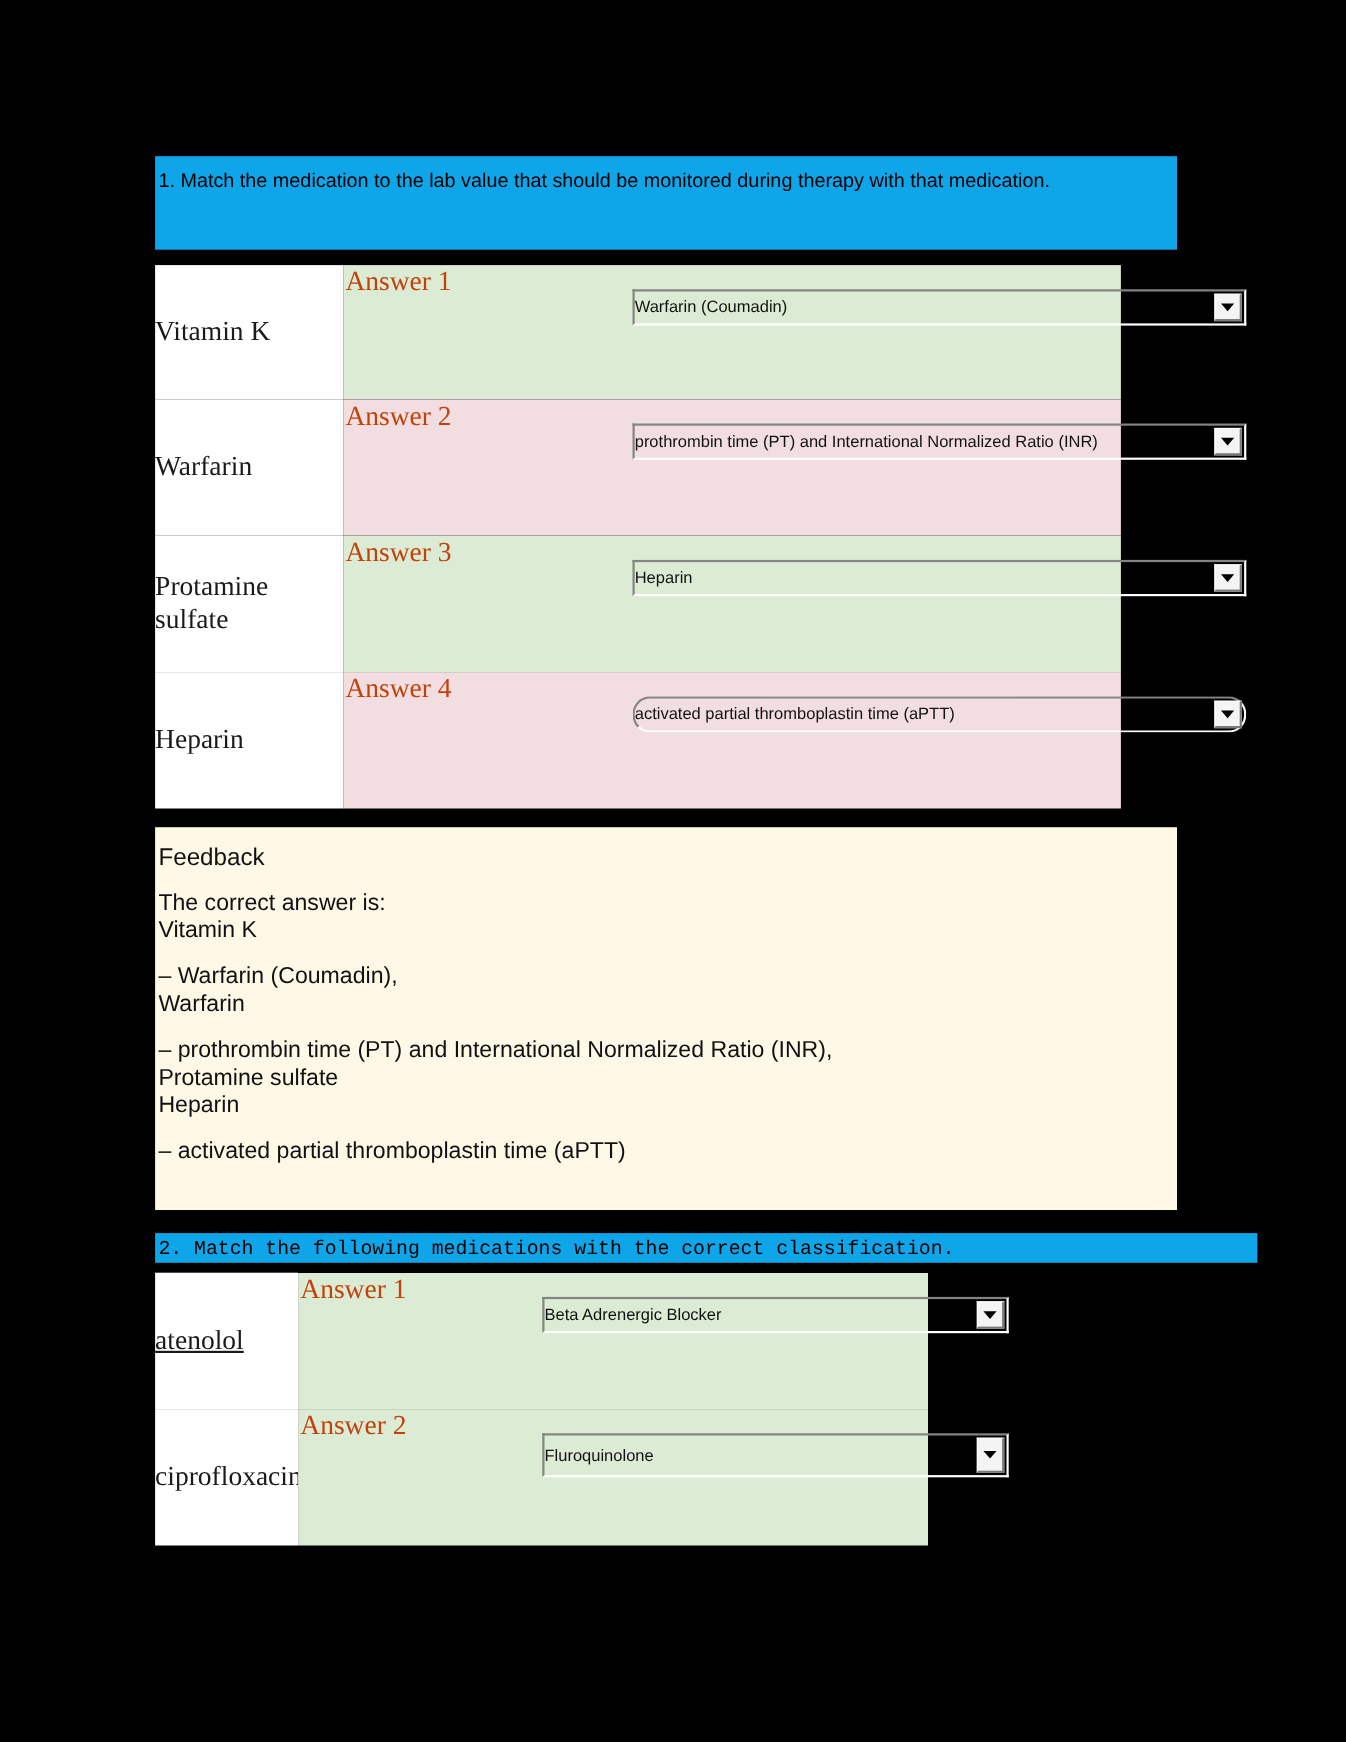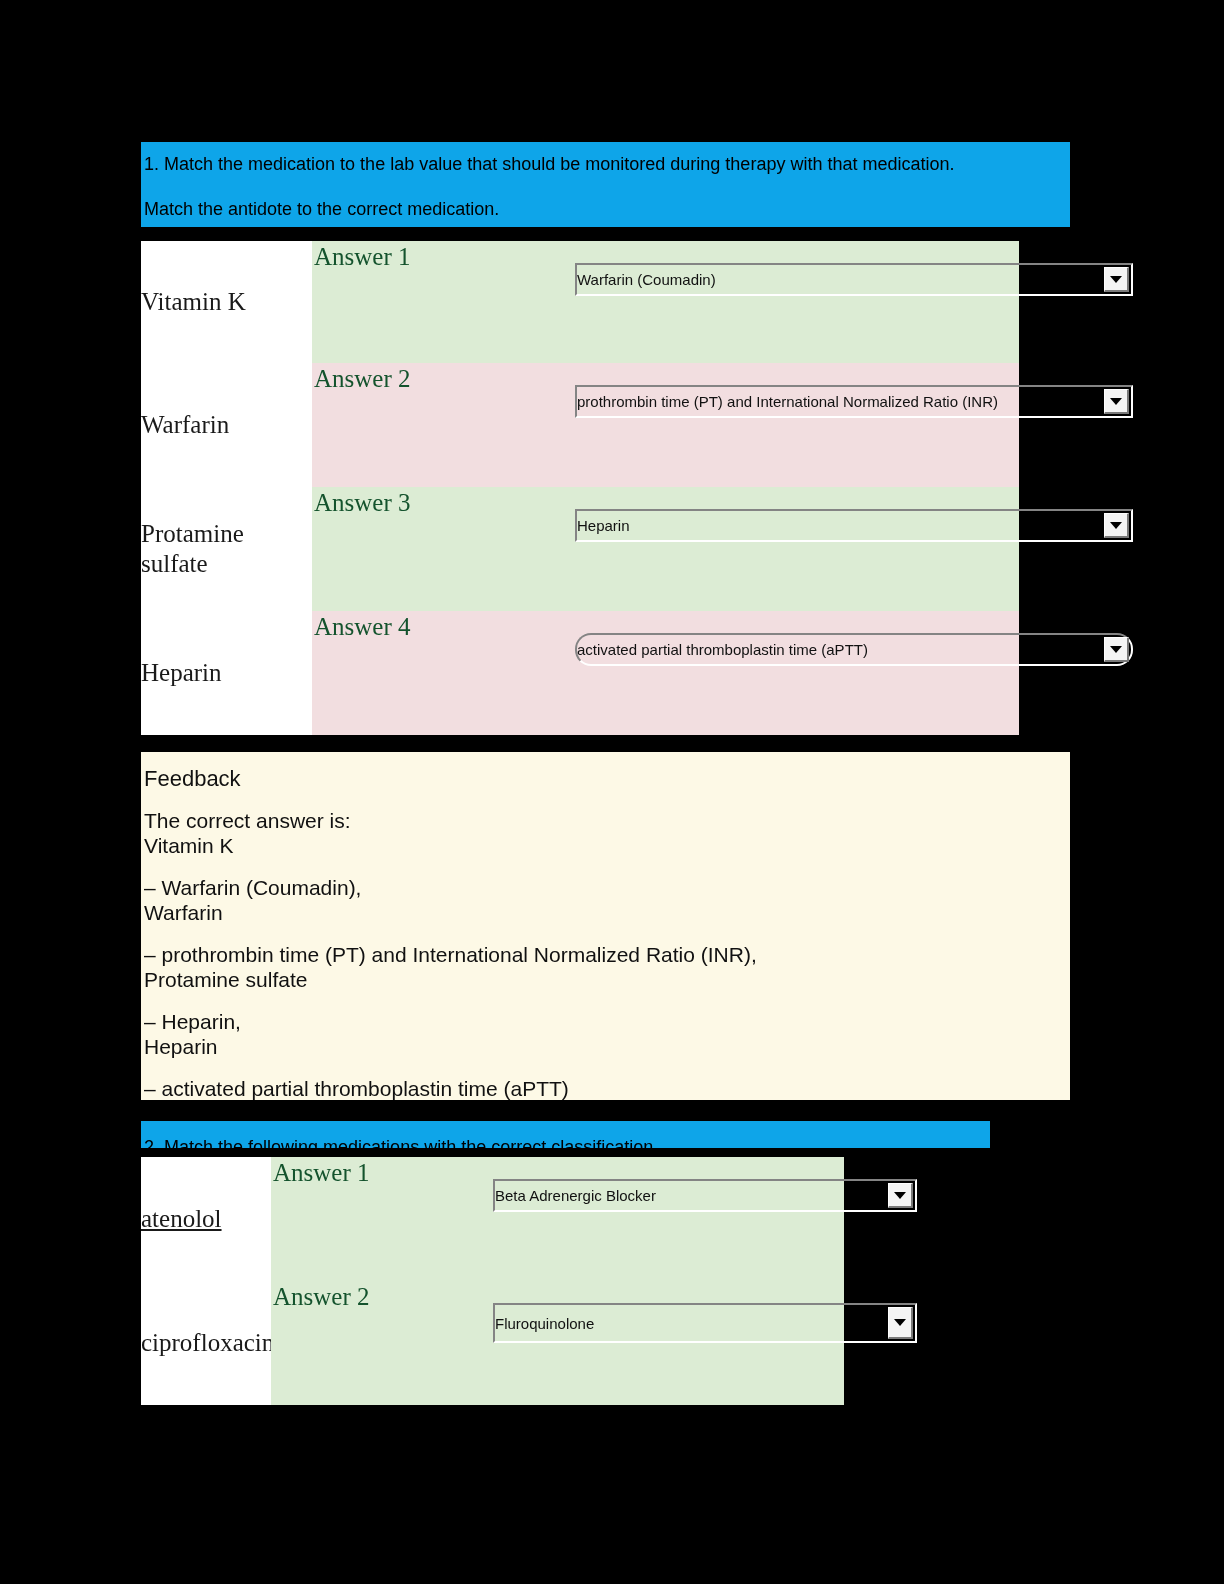--- a/index.html
+++ b/index.html
@@ -60,21 +60,21 @@
   .ans-cell.correct   { background: #dcecd4; }
   .ans-cell.incorrect { background: #f2dee0; }
 
   .ans-label {
     position: absolute;
     left: 2px;
     top: 2px;
     font-family: "Liberation Serif", serif;
     font-size: 25px;
     line-height: 28px;
-    color: #14532d;
+    color: #c2410c;
     white-space: nowrap;
   }
 
   
   .sel {
     position: absolute;
     box-sizing: border-box;
     border-top: 2px solid #848484;
     border-left: 2px solid #848484;
     border-right: 2px solid #ffffff;
@@ -127,21 +127,20 @@
     margin: 2px 0 14px 0;
   }
   .fb-line { margin: 0; }
   .fb-gap  { margin-top: 17px; }
 </style>
 </head>
 <body>
 
 <div class="block qstem" style="left:141px; top:142px; width:929px; height:85px;">
   <p>1. Match the medication to the lab value that should be monitored during therapy with that medication.</p>
-  <p class="spaced">Match the antidote to the correct medication.</p>
 </div>
 
 <table class="mtable" style="left:141px; top:241px; width:878px;">
   <tbody>
     <tr>
       <td class="stem-cell" style="width:171px; height:122px;">Vitamin K</td>
       <td class="ans-cell correct" style="width:707px; height:122px;">
         <span class="ans-label">Answer 1</span>
         <div class="sel" style="left:263px; top:22px; width:558px; height:33px;">
           <span class="sel-text">Warfarin (Coumadin)</span>
@@ -191,26 +190,25 @@
 </table>
 
 <div class="block feedback" style="left:141px; top:752px; width:929px; height:348px;">
   <div class="fb-title">Feedback</div>
   <p class="fb-line">The correct answer is:</p>
   <p class="fb-line">Vitamin K</p>
   <p class="fb-line fb-gap"> – Warfarin (Coumadin),</p>
   <p class="fb-line">Warfarin</p>
   <p class="fb-line fb-gap"> – prothrombin time (PT) and International Normalized Ratio (INR),</p>
   <p class="fb-line">Protamine sulfate</p>
-  <p class="fb-line fb-gap"> – Heparin,</p>
   <p class="fb-line">Heparin</p>
   <p class="fb-line fb-gap"> – activated partial thromboplastin time (aPTT)</p>
 </div>
 
-<div class="block qstem" style="left:141px; top:1121px; width:849px; height:27px; padding-top:12px;">
+<div class="block qstem" style="left:141px; top:1121px; width:1002px; height:27px; padding-top:1px;font-family:Liberation Mono, monospace;">
   <p>2. Match the following medications with the correct classification.</p>
 </div>
 
 <table class="mtable" style="left:141px; top:1157px; width:703px;">
   <tbody>
     <tr>
       <td class="stem-cell" style="width:130px; height:124px;text-decoration:underline;">atenolol</td>
       <td class="ans-cell correct" style="width:573px; height:124px;">
         <span class="ans-label">Answer 1</span>
         <div class="sel" style="left:222px; top:22px; width:424px; height:33px;">

